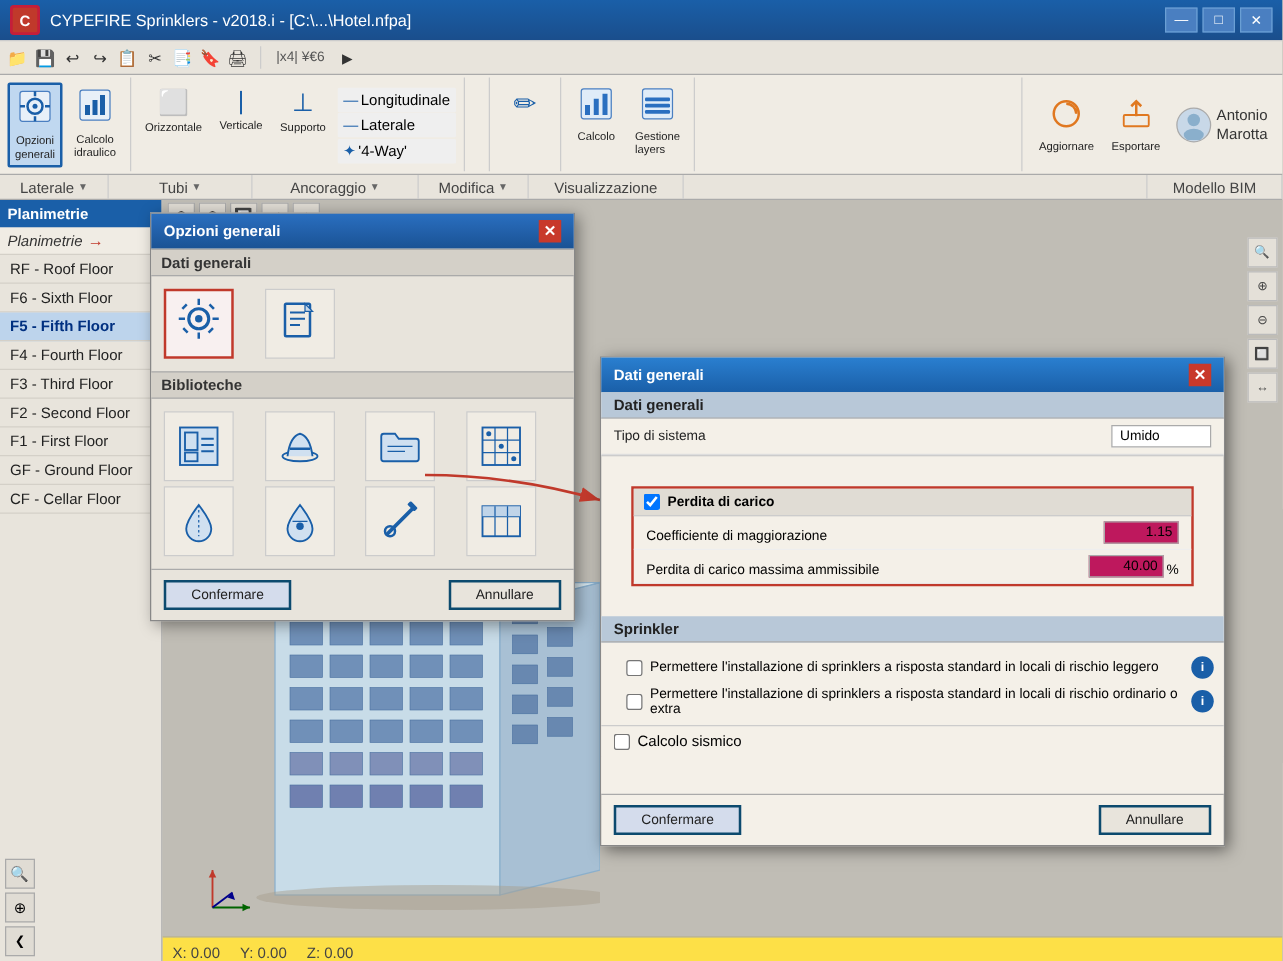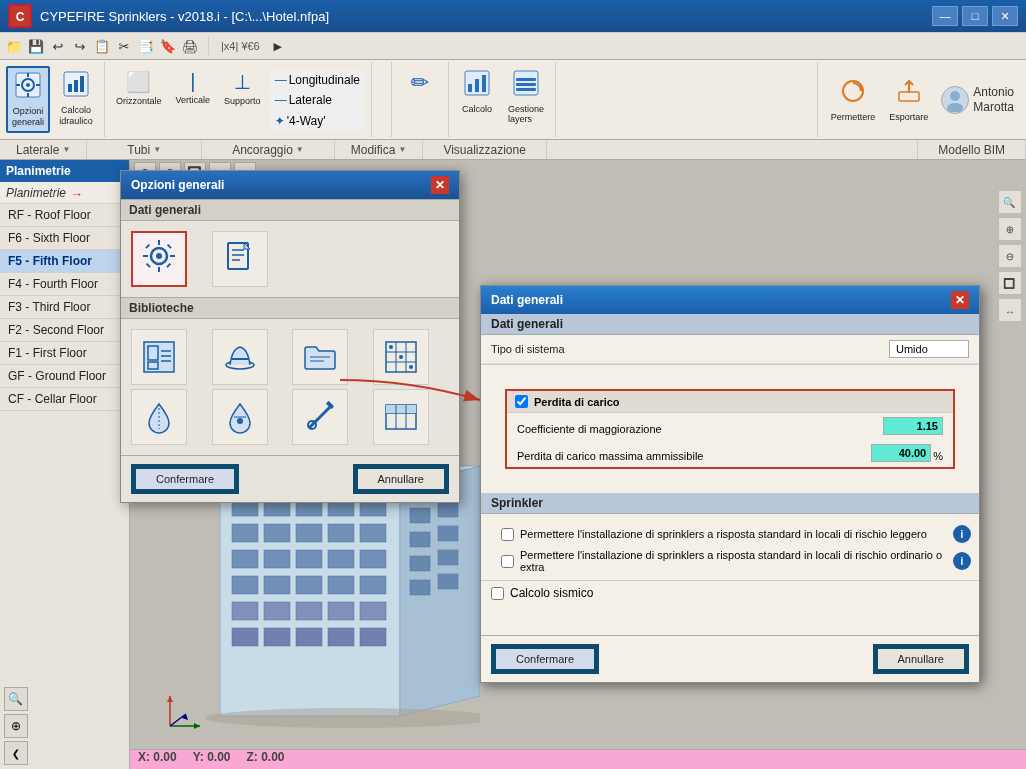--- a/index.html
+++ b/index.html
@@ -222,21 +222,21 @@
       padding: 10px;
     }
     .dialog-footer {
       display: flex;
       justify-content: space-between;
       padding: 8px 10px;
       border-top: 1px solid #aaa;
     }
     .dlg-btn {
       padding: 4px 20px;
-      border: 5px solid #0c4a6e;
+      border: 2px solid #0c4a6e;
       background: #e8e4dc;
       cursor: pointer;
       font-size: 11px;
       color: #222;
     }
     .dlg-btn.primary { background: #d4dcec; }
 
     
     .dialog-dati {
       position: absolute;
@@ -286,24 +286,23 @@
       background: white;
       font-size: 11px;
       appearance: none;
       cursor: pointer;
       min-width: 80px;
     }
     .dati-input {
       width: 60px;
       padding: 2px 4px;
       border: 1px solid #aaa;
-      background: #5eead4;
+      background: #be185d;
       font-size: 11px;
       text-align: right;
-      font-weight: bold;
     }
     .perdita-header {
       background: #e0dcd4;
       padding: 4px 8px;
       display: flex;
       align-items: center;
       gap: 6px;
       border-bottom: 1px solid #ccc;
     }
     .perdita-header input[type=checkbox] {
@@ -370,29 +369,28 @@
       font-size: 12px;
       color: #444;
     }
 
     .coord-bar {
       position: absolute;
       bottom: 0;
       left: 0;
       right: 0;
       height: 20px;
-      background: #f9a8d4;
+      background: #fde047;
       border-top: 1px solid #aaa;
       display: flex;
-      align-items: flex-start;
+      align-items: flex-end;
       padding: 0 8px;
       gap: 16px;
       font-size: 10px;
       color: #444;
-      font-weight: bold;
     }
 
     
     .user-panel {
       display: flex;
       align-items: center;
       gap: 4px;
     }
     .user-avatar {
       width: 28px; height: 28px;
@@ -553,21 +551,21 @@
 
     <div style="display:flex; align-items:center; gap:4px; padding:0 8px; border-left:1px solid #ccc;">
       <button class="rbn-btn">
         <span style="font-size:22px; color:#e07820;">
           <svg width="26" height="26" viewBox="0 0 26 26">
             <circle cx="13" cy="13" r="10" fill="none" stroke="#e07820" stroke-width="2"></circle>
             <path d="M13 5 A8 8 0 0 1 21 13" fill="none" stroke="#e07820" stroke-width="2"></path>
             <polygon points="21,13 23,9 19,9" fill="#e07820"></polygon>
           </svg>
         </span>
-        <span style="font-size:9px;">Permettere</span>
+        <span style="font-size:9px;">Aggiornare</span>
       </button>
       <button class="rbn-btn">
         <span style="font-size:22px; color:#e07820;">
           <svg width="26" height="26" viewBox="0 0 26 26">
             <rect x="3" y="14" width="20" height="9" rx="1" fill="none" stroke="#e07820" stroke-width="1.5"></rect>
             <path d="M13 3 L13 15 M9 7 L13 3 L17 7" fill="none" stroke="#e07820" stroke-width="2"></path>
           </svg>
         </span>
         <span style="font-size:9px;">Esportare</span>
       </button>

